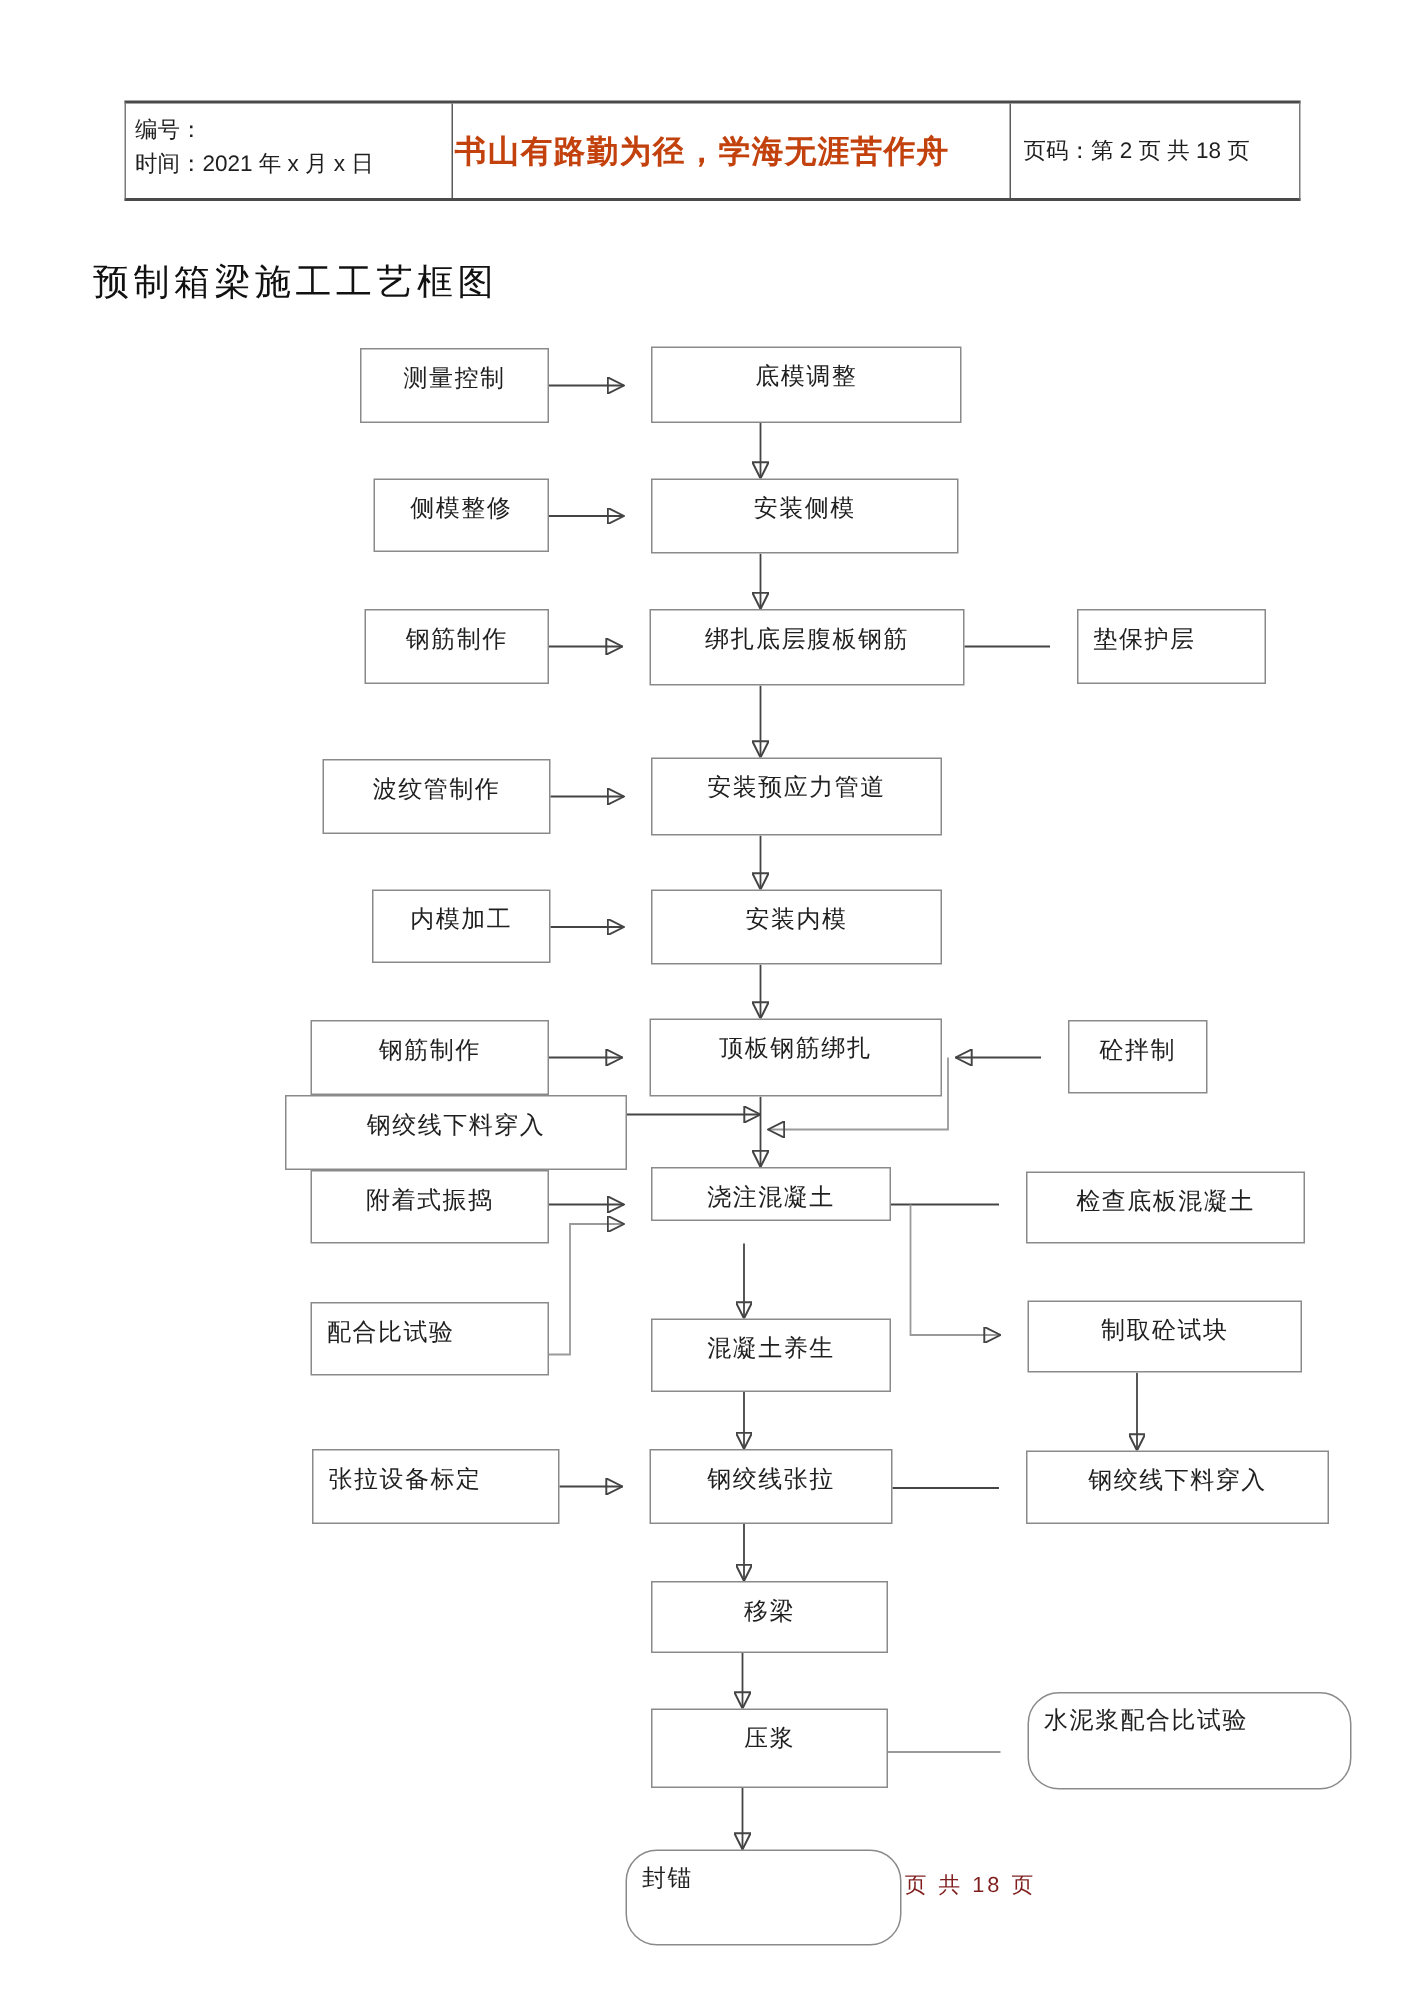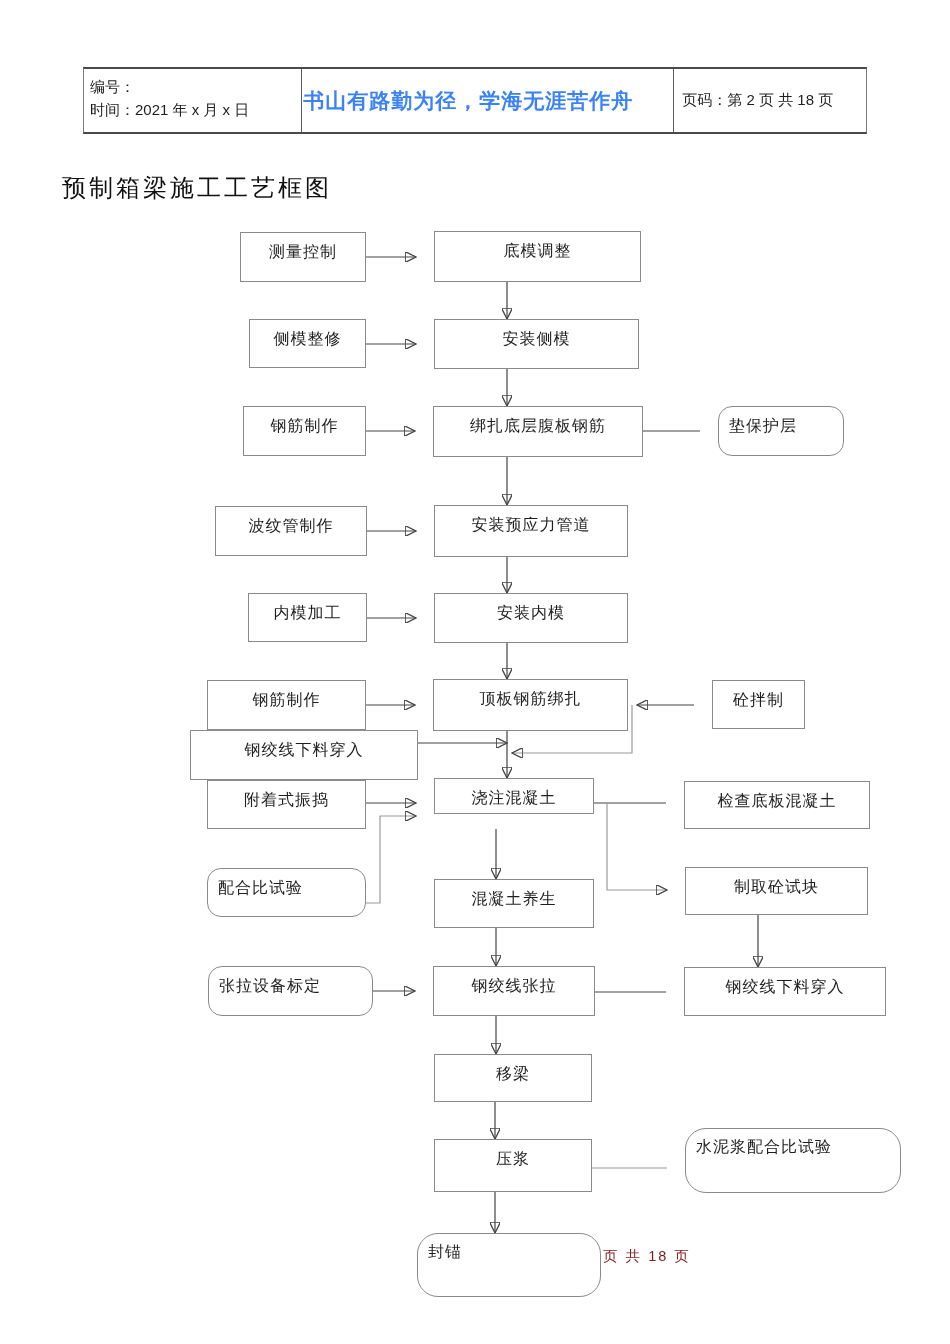--- a/index.html
+++ b/index.html
@@ -5,33 +5,33 @@
   html,body{margin:0;padding:0;background:#fff;}
   .page{position:relative;width:950px;height:1344px;background:#ffffff;overflow:hidden;
         font-family:"Liberation Sans","DejaVu Sans",sans-serif;color:#1f1f1f;}
   
   .hdr{position:absolute;left:83px;top:67px;width:784px;height:67px;display:flex;
        border-top:2px solid #4a4a4a;border-bottom:2px solid #4a4a4a;
        border-left:1px solid #7a7a7a;border-right:1px solid #7a7a7a;box-sizing:border-box;gap:39px;}
   .hdr-c1{width:198px;box-sizing:border-box;padding:6px 0 0 6px;font-size:15px;line-height:1.55;}
   .hdr-c2{width:372px;box-sizing:border-box;border-left:1.5px solid #5a5a5a;display:flex;
           align-items:center;justify-content:center;font-size:21px;font-weight:bold;
-          color:#3b82f6;letter-spacing:1px;}
+          color:#c2410c;letter-spacing:1px;}
   .hdr-c3{width:214px;box-sizing:border-box;border-left:1.5px solid #5a5a5a;display:flex;
           align-items:center;padding-left:8px;font-size:15px;}
   
   .doc-title{position:absolute;left:62px;top:172px;width:900px;text-align:left;
              font-family:"DejaVu Serif","Liberation Serif",serif;font-size:24px;
              letter-spacing:3px;color:#111;}
   
   .fc-box{position:absolute;box-sizing:border-box;border:1px solid #8a8a8a;background:#fff;
           display:flex;align-items:flex-start;padding-top:9px;font-size:16px;letter-spacing:1px;
           color:#1f1f1f;z-index:1;font-family:"DejaVu Serif","Liberation Serif",serif;margin-left:18px;}
   .al-c{justify-content:center;}
-  .al-l{padding-left:10px;border-radius:14px;}
+  .al-l{padding-left:10px;}
   .al-lt{padding-left:10px;padding-top:8px;border-radius:21px;}
   .z2{z-index:2;}
   
   .wires{position:absolute;left:0;top:0;z-index:0;pointer-events:none;}
   .wires path{fill:none;stroke:#444;stroke-width:1.2;}
   .wires path.lt{stroke:#9a9a9a;}
   
   .foot{position:absolute;left:587px;top:1247px;font-size:14.5px;color:#7f1d1d;letter-spacing:2px;}
 </style>
 </head>

